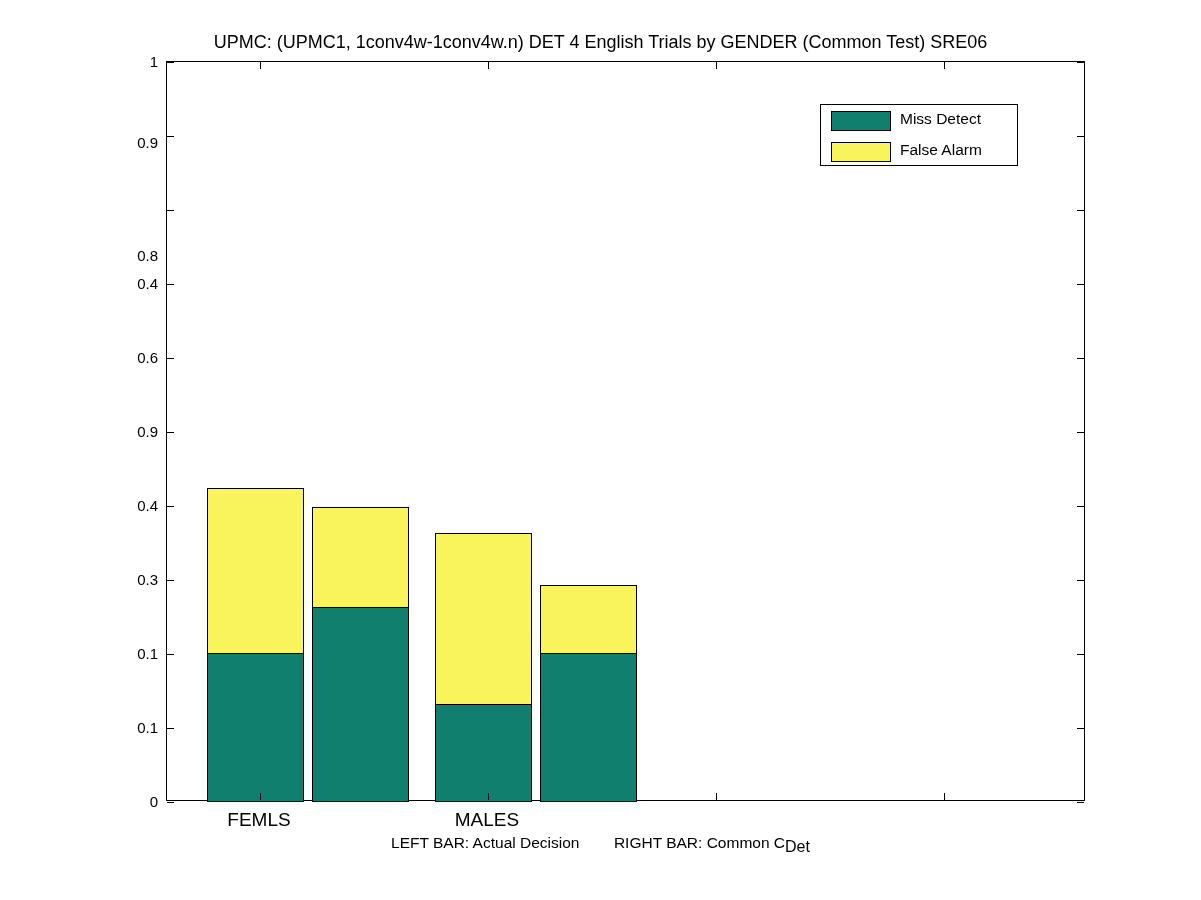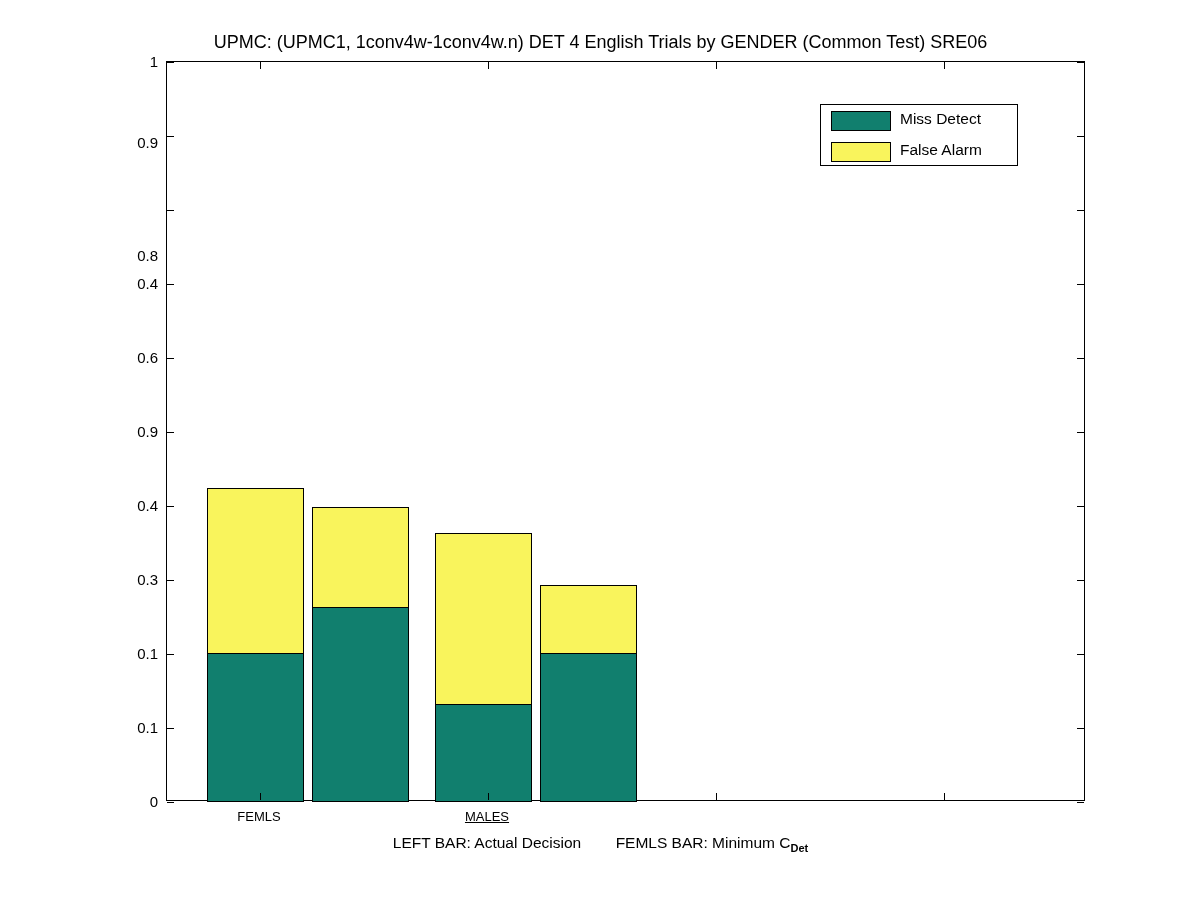--- a/index.html
+++ b/index.html
@@ -79,21 +79,21 @@
   }
   .x-tick-mark-top {
     position: absolute;
     top: 0px;
     width: 1px;
     height: 7px;
     background: #000;
   }
   .x-tick-label {
     position: absolute;
-    font-size: 13px;
+    font-size: 19px;
     color: #000;
     text-align: center;
     transform: translateX(-50%);
     white-space: nowrap;
   }
   
   .bar-seg {
     position: absolute;
     border: 1px solid #000;
     box-sizing: border-box;
@@ -138,23 +138,22 @@
     position: absolute;
     left: 0;
     top: 834px;
     width: 1201px;
     text-align: center;
     font-size: 15.5px;
     color: #000;
     white-space: nowrap;
   }
   #footer-caption .sub {
-    font-size: 11px;
+    font-size: 16px;
     vertical-align: sub;
-    font-weight: bold;
   }
 </style>
 </head>
 <body>
 
 <div id="figure">
 
   <div id="chart-title">UPMC: (UPMC1, 1conv4w-1conv4w.n) DET 4 English Trials by GENDER (Common Test) SRE06</div>
 
   <div id="plot-area">
@@ -208,33 +207,33 @@
       <div class="y-tick-wrap" style="top: 505px;">0.4</div>
       <div class="y-tick-wrap" style="top: 431px;">0.9</div>
       <div class="y-tick-wrap" style="top: 357px;">0.6</div>
       <div class="y-tick-wrap" style="top: 283px;">0.4</div>
       <div class="y-tick-wrap" style="top: 209px; margin-top: 46px;">0.8</div>
       <div class="y-tick-wrap" style="top: 135px; margin-top: 7px;">0.9</div>
       <div class="y-tick-wrap" style="top: 61px;">1</div>
     </div>
   <div id="x-labels">
       <div class="x-tick-label" style="left: 259px; top: 809px;">FEMLS</div>
-      <div class="x-tick-label" style="left: 487px; top: 809px; text-decoration: underline;">MALES</div>
+      <div class="x-tick-label" style="left: 487px; top: 809px;">MALES</div>
     </div>
 
   <div id="legend">
       <div class="legend-row" style="top: 0px;">
         <div class="legend-swatch" style="background: rgb(17, 127, 110);"></div>
         <div class="legend-text">Miss Detect</div>
       </div>
       <div class="legend-row" style="top: 31px;">
         <div class="legend-swatch" style="background: rgb(249, 244, 92);"></div>
         <div class="legend-text">False Alarm</div>
       </div>
     </div>
 
   <div id="footer-caption">
     <span>LEFT BAR: Actual Decision</span>
     <span>&nbsp;&nbsp;&nbsp;&nbsp;&nbsp;&nbsp;</span>
-    <span>FEMLS BAR: Minimum C</span><span class="sub">Det</span>
+    <span>RIGHT BAR: Common C</span><span class="sub">Det</span>
   </div>
 
 </div>
 
 </body></html>

